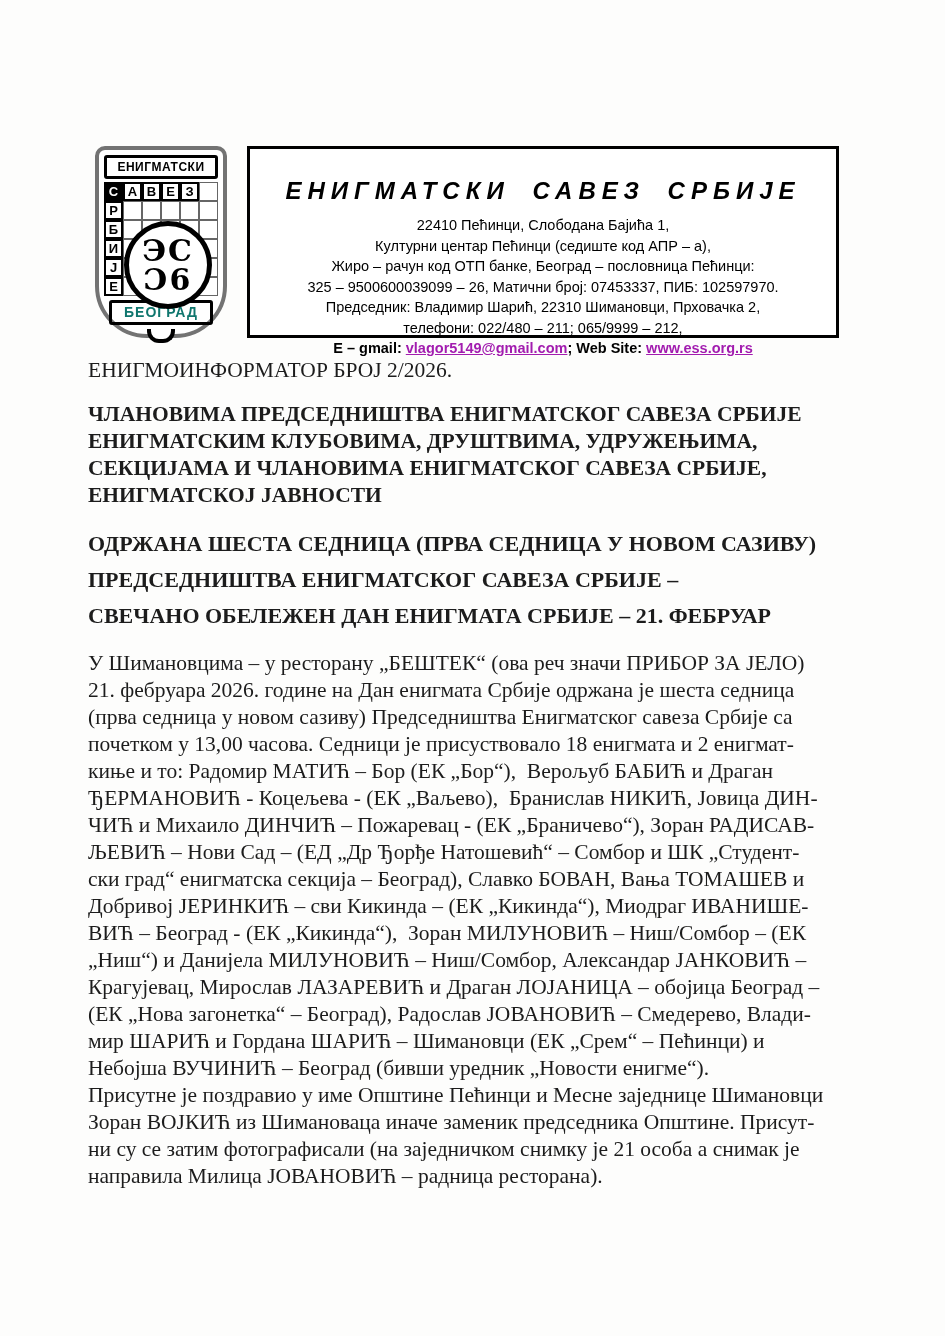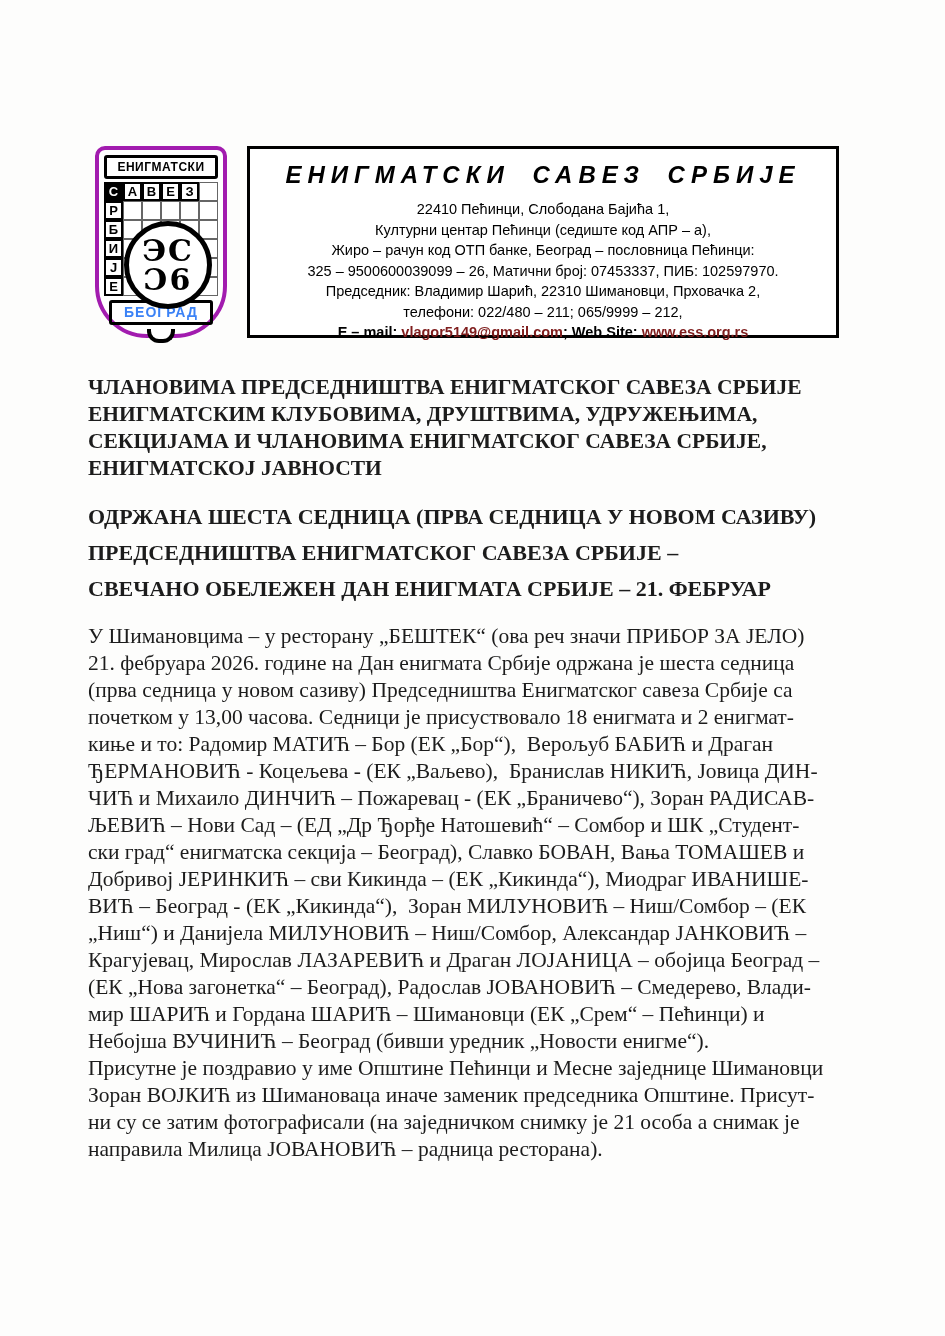--- a/index.html
+++ b/index.html
@@ -17,21 +17,21 @@
   
   .lh-row{
     position:absolute; top:146px; left:95px;
     display:flex; gap:20px; align-items:stretch;
   }
 
   
   .shield{
     position:relative;
     width:132px; height:192px;
-    border:4px solid #a21caf;
+    border:4px solid #737373;
     border-radius:10px 10px 52px 52px;
     background:#fff;
     box-sizing:border-box;
     padding:5px 5px 0 5px;
     font-family:"Liberation Sans", sans-serif;
   }
   .shield-nub{
     position:absolute; left:50%; bottom:-9px; transform:translateX(-50%);
     width:20px; height:10px;
     background:#fff; border:4px solid #000; border-top:none;
@@ -65,49 +65,49 @@
     background:#fff; box-sizing:border-box;
     display:flex; flex-direction:column; align-items:center; justify-content:center;
     font-family:"DejaVu Serif", serif;
     font-weight:bold; font-size:30px; line-height:29px; color:#000;
     letter-spacing:2px;
   }
   .shield-bottom{
     margin:4px auto 0 auto; width:104px;
     border:3px solid #000; border-radius:3px;
     font-weight:bold; font-size:14px; letter-spacing:1px;
-    text-align:center; line-height:19px; color:#3b82f6;
+    text-align:center; line-height:19px; color:#0f766e;
     box-sizing:border-box;
   }
 
   
   .lh-box{
     width:592px; height:192px;
     border:3px solid #000;
     box-sizing:border-box;
     background:#fff;
     text-align:center;
     font-family:"Liberation Sans", sans-serif;
     color:#000;
-    padding-top:12px;
+    padding-top:28px;
   }
   .lh-title{
     font-weight:bold; font-style:italic;
     font-size:24px; letter-spacing:6px; word-spacing:10px;
     white-space:nowrap;
   }
   .lh-lines{
     margin-top:10px;
     font-weight:normal; font-size:14.5px; line-height:20.5px;
     white-space:pre;
   }
   .lh-contact{
     font-weight:bold; font-size:14.5px; line-height:20.5px;
   }
-  .lh-contact a{ color:#7f1d1d; }
+  .lh-contact a{ color:#a21caf; text-decoration:underline; }
 
   
   .doc{
     position:absolute; left:88px; top:357px; width:810px;
   }
   .txt{ font-size:21.5px; line-height:27px; white-space:pre; }
   .addressee{ margin-top:17px;font-weight:bold; }
   .heading{
     margin-top:17px; font-weight:bold; font-size:22px; line-height:36px;
     white-space:pre;
@@ -179,29 +179,30 @@
 
     <div class="lh-box">
       <div class="lh-title">ЕНИГМАТСКИ САВЕЗ СРБИЈЕ</div>
       <div class="lh-lines">22410 Пећинци, Слободана Бајића 1,
 Културни центар Пећинци (седиште код АПР – а),
 Жиро – рачун код ОТП банке, Београд – пословница Пећинци:
 325 – 9500600039099 – 26, Матични број: 07453337, ПИБ: 102597970.
 Председник: Владимир Шарић, 22310 Шимановци, Прховачка 2,
 телефони: 022/480 – 211; 065/9999 – 212,</div>
       <div class="lh-contact">
-        <span>E – mail:</span>
+        <span>E – gmail:</span>
         <a>vlagor5149@gmail.com</a><span>;</span>
         <span>Web Site:</span>
         <a>www.ess.org.rs</a>
       </div>
     </div>
   </div>
 
   <div class="doc">
+    <div class="txt">ЕНИГМОИНФОРМАТОР БРОЈ 2/2026.</div>
 
     <div class="txt addressee">ЧЛАНОВИМА ПРЕДСЕДНИШТВА ЕНИГМАТСКОГ САВЕЗА СРБИЈЕ
 ЕНИГМАТСКИМ КЛУБОВИМА, ДРУШТВИМА, УДРУЖЕЊИМА,
 СЕКЦИЈАМА И ЧЛАНОВИМА ЕНИГМАТСКОГ САВЕЗА СРБИЈЕ,
 ЕНИГМАТСКОЈ ЈАВНОСТИ</div>
 
     <div class="heading">ОДРЖАНА ШЕСТА СЕДНИЦА (ПРВА СЕДНИЦА У НОВОМ САЗИВУ)
 ПРЕДСЕДНИШТВА ЕНИГМАТСКОГ САВЕЗА СРБИЈЕ –
 СВЕЧАНО ОБЕЛЕЖЕН ДАН ЕНИГМАТА СРБИЈЕ – 21. ФЕБРУАР</div>
 

